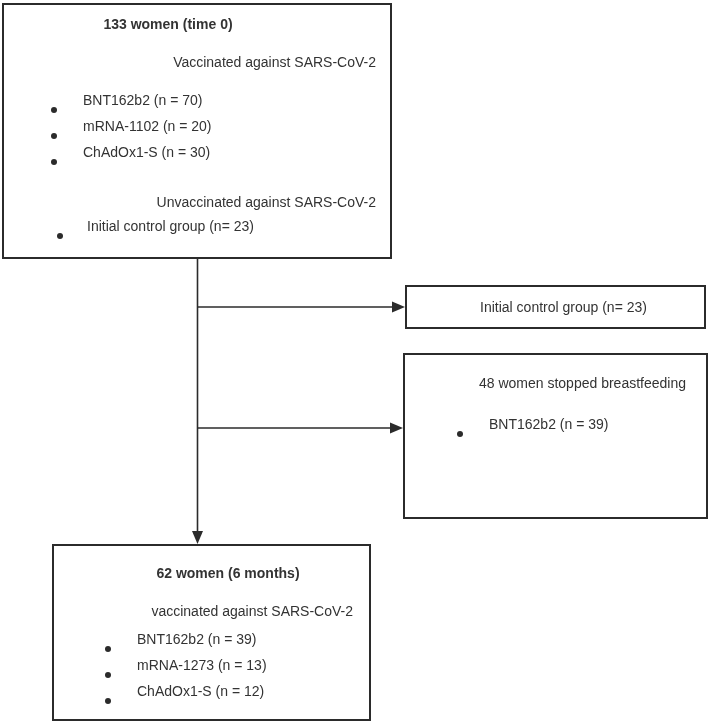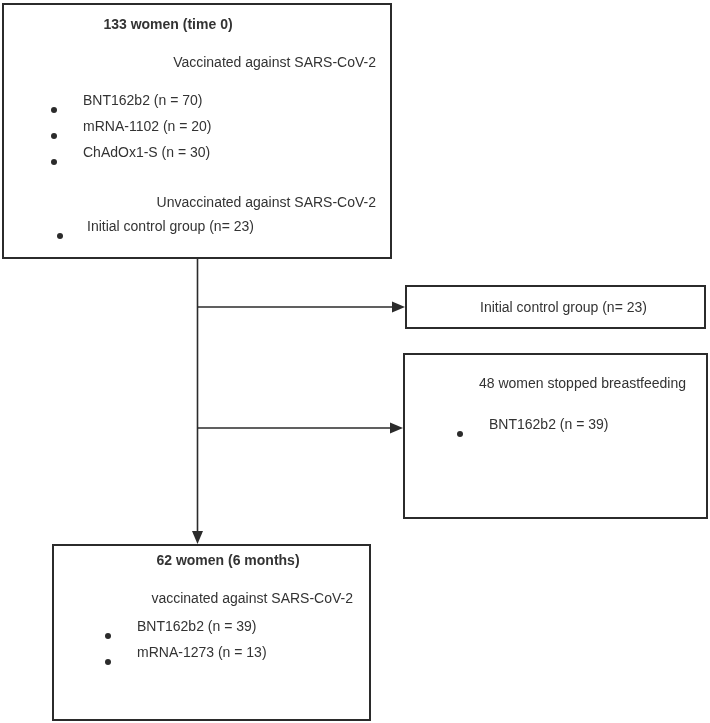--- a/index.html
+++ b/index.html
@@ -53,21 +53,21 @@
     top: 353px;
     width: 305px;
     height: 166px;
     padding: 16px 20px 4px 20px;
   }
   .box4 {
     left: 52px;
     top: 544px;
     width: 319px;
     height: 177px;
-    padding: 3px 16px;
+    padding: 16px 16px;
   }
   .box-title {
     font-weight: bold;
     text-align: center;
     line-height: 22px;
   }
   .box1 .box-title { padding-right: 58px; }
   .box4 .box-title { padding-left: 33px; }
   .para {
     line-height: 22px;
@@ -158,16 +158,20 @@
     <div class="para para-subtitle">vaccinated against SARS-CoV-2</div>
     <div class="bullets">
       <div class="bullet-row">
         <span class="dot"></span>
         <span>BNT162b2 (n = 39)</span>
       </div>
       <div class="bullet-row">
         <span class="dot"></span>
         <span>mRNA-1273 (n = 13)</span>
       </div>
+      <div class="bullet-row">
+        <span class="dot"></span>
+        <span>ChAdOx1-S (n = 12)</span>
+      </div>
     </div>
   </div>
 
 </div>
 
 </body></html>

